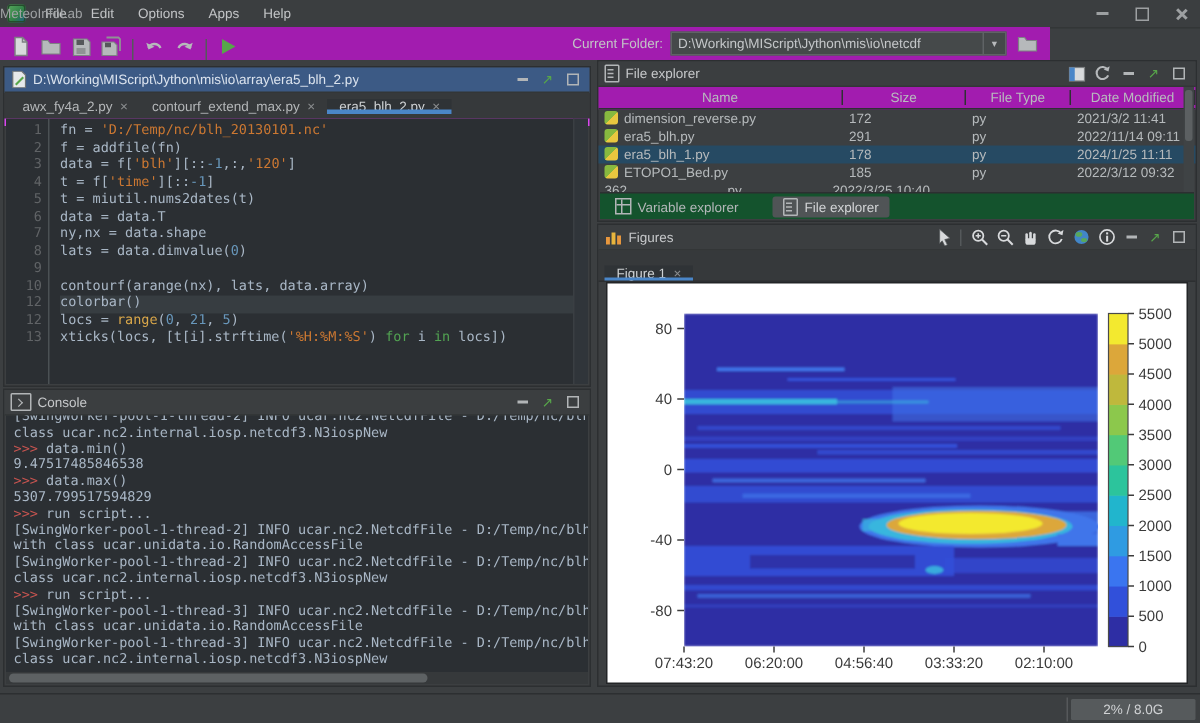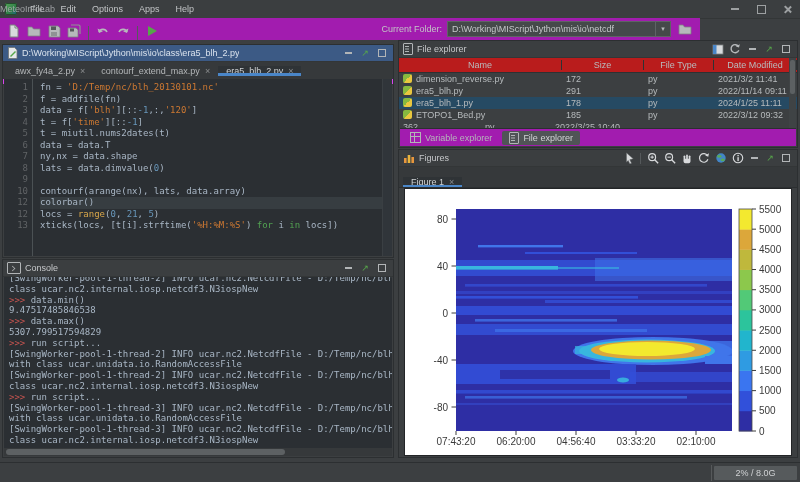--- a/index.html
+++ b/index.html
@@ -56,30 +56,30 @@
   
   .console-body{position:absolute;left:1px;right:1px;top:17px;bottom:9px;background:#2b2f33;overflow:hidden;font:9px "DejaVu Sans Mono",monospace;line-height:10.8px;color:#a9b7c6;padding:1px 0 0 5px}
   .cline{height:10.8px;white-space:pre;overflow:hidden}
   .cline:first-child{margin-top:-5px}
   .prompt{color:#c75450}
   .hscroll{position:absolute;left:1px;right:1px;bottom:1px;height:8px;background:#36393b}
   .hthumb{position:absolute;left:2px;top:1px;height:6px;width:72%;background:#5d6163;border-radius:3px}
   .term-ic{width:12px;height:10px;border:1px solid #b2b5b7;border-radius:1px;position:relative;flex:0 0 auto}
   .term-ic::before{content:"";position:absolute;left:2px;top:2.5px;width:4px;height:4px;border-right:1.2px solid #b2b5b7;border-bottom:1.2px solid #b2b5b7;transform:rotate(-45deg) scale(.8)}
   
-  .fhead{display:flex;height:14px;background:#b91c1c;border-bottom:1px solid #2e3133;color:#b8bcbe;align-items:center}
+  .fhead{display:flex;height:14px;background:#a21caf;border-bottom:1px solid #2e3133;color:#b8bcbe;align-items:center}
   .fhead .cell{border-right:1px solid #2e3133;text-align:center}
   .cell{padding:0 4px;box-sizing:border-box;white-space:nowrap;overflow:hidden}
   .c-name{width:163px}.c-size{width:82px}.c-type{width:70px}.c-date{flex:1}
   .frow{display:flex;height:12px;align-items:center;color:#b6babc}
   .frow.selected{background:#264a63}
   .pyic{display:inline-block;width:9px;height:9px;border-radius:2px;margin-right:4px;vertical-align:-1px;background:linear-gradient(135deg,#87b93f 50%,#e9c73f 50%)}
   .fvscroll{position:absolute;right:1px;top:17px;width:7px;height:74px;background:#3f4345}
   .fvthumb{position:absolute;left:1px;top:2px;width:5px;height:34px;background:#5c6062;border-radius:2px}
-  .xtabs{position:absolute;left:1px;right:1px;bottom:1px;height:17px;background:#a21caf;border-top:1px solid #2c2f31;display:flex;align-items:center;padding-left:3px;gap:3px}
+  .xtabs{position:absolute;left:1px;right:1px;bottom:1px;height:17px;background:#14532d;border-top:1px solid #2c2f31;display:flex;align-items:center;padding-left:3px;gap:16px}
   .xtab{display:flex;align-items:center;gap:4px;height:14px;padding:0 7px;color:#b4b7b9;border-radius:2px}
   .xtab.active{background:#505456;color:#d2d4d6}
   .page-ic{width:8px;height:10px;border:1px solid #b2b5b7;border-radius:1px;position:relative;flex:0 0 auto}
   .page-ic::before{content:"";position:absolute;left:1px;top:2px;width:4px;height:1px;background:#b2b5b7;box-shadow:0 2.5px 0 #b2b5b7,0 5px 0 #b2b5b7}
   .grid-ic{width:9px;height:9px;border:1px solid #b2b5b7;background:
     linear-gradient(#b2b5b7,#b2b5b7) 0 3.2px/9px 1px no-repeat,
     linear-gradient(#b2b5b7,#b2b5b7) 3.2px 0/1px 9px no-repeat;flex:0 0 auto}
   
   .figtabs{height:20px;display:flex;align-items:flex-end;background:#36393b;border-bottom:1px solid #2c2f31;padding-left:4px}
   .canvas{position:absolute;left:6px;right:6px;top:39px;bottom:2px;background:#ffffff;box-shadow:0 0 0 1px #232527}
@@ -178,21 +178,21 @@
     </span>
   </div>
 </div>
 
 <div class="panel" style="left:2px;top:44px;width:392px;height:214px">
   <div class="ptitle focused">
     <svg width="11" height="12" viewBox="0 0 11 12" style="flex:0 0 auto">
         <path d="M1.5 .5h6l2.5 2.5v8.5h-8.5z" fill="#e6e8ea" stroke="#6f7375" stroke-width=".8"></path>
         <path d="M3 9 8 4l1 1-5 5z" fill="#57a64a"></path>
       </svg>
-    <span style="overflow:hidden;text-overflow:ellipsis">D:\Working\MIScript\Jython\mis\io\class\era5_blh_2.py</span>
+    <span style="overflow:hidden;text-overflow:ellipsis">D:\Working\MIScript\Jython\mis\io\array\era5_blh_2.py</span>
     <span class="pctrl">
       <span class="pbtn">
           <span class="mini-min"></span>
         </span>
       <span class="pbtn">
           <span class="float-glyph">↗</span>
         </span>
       <span class="pbtn">
           <span class="mini-max"></span>
         </span>

